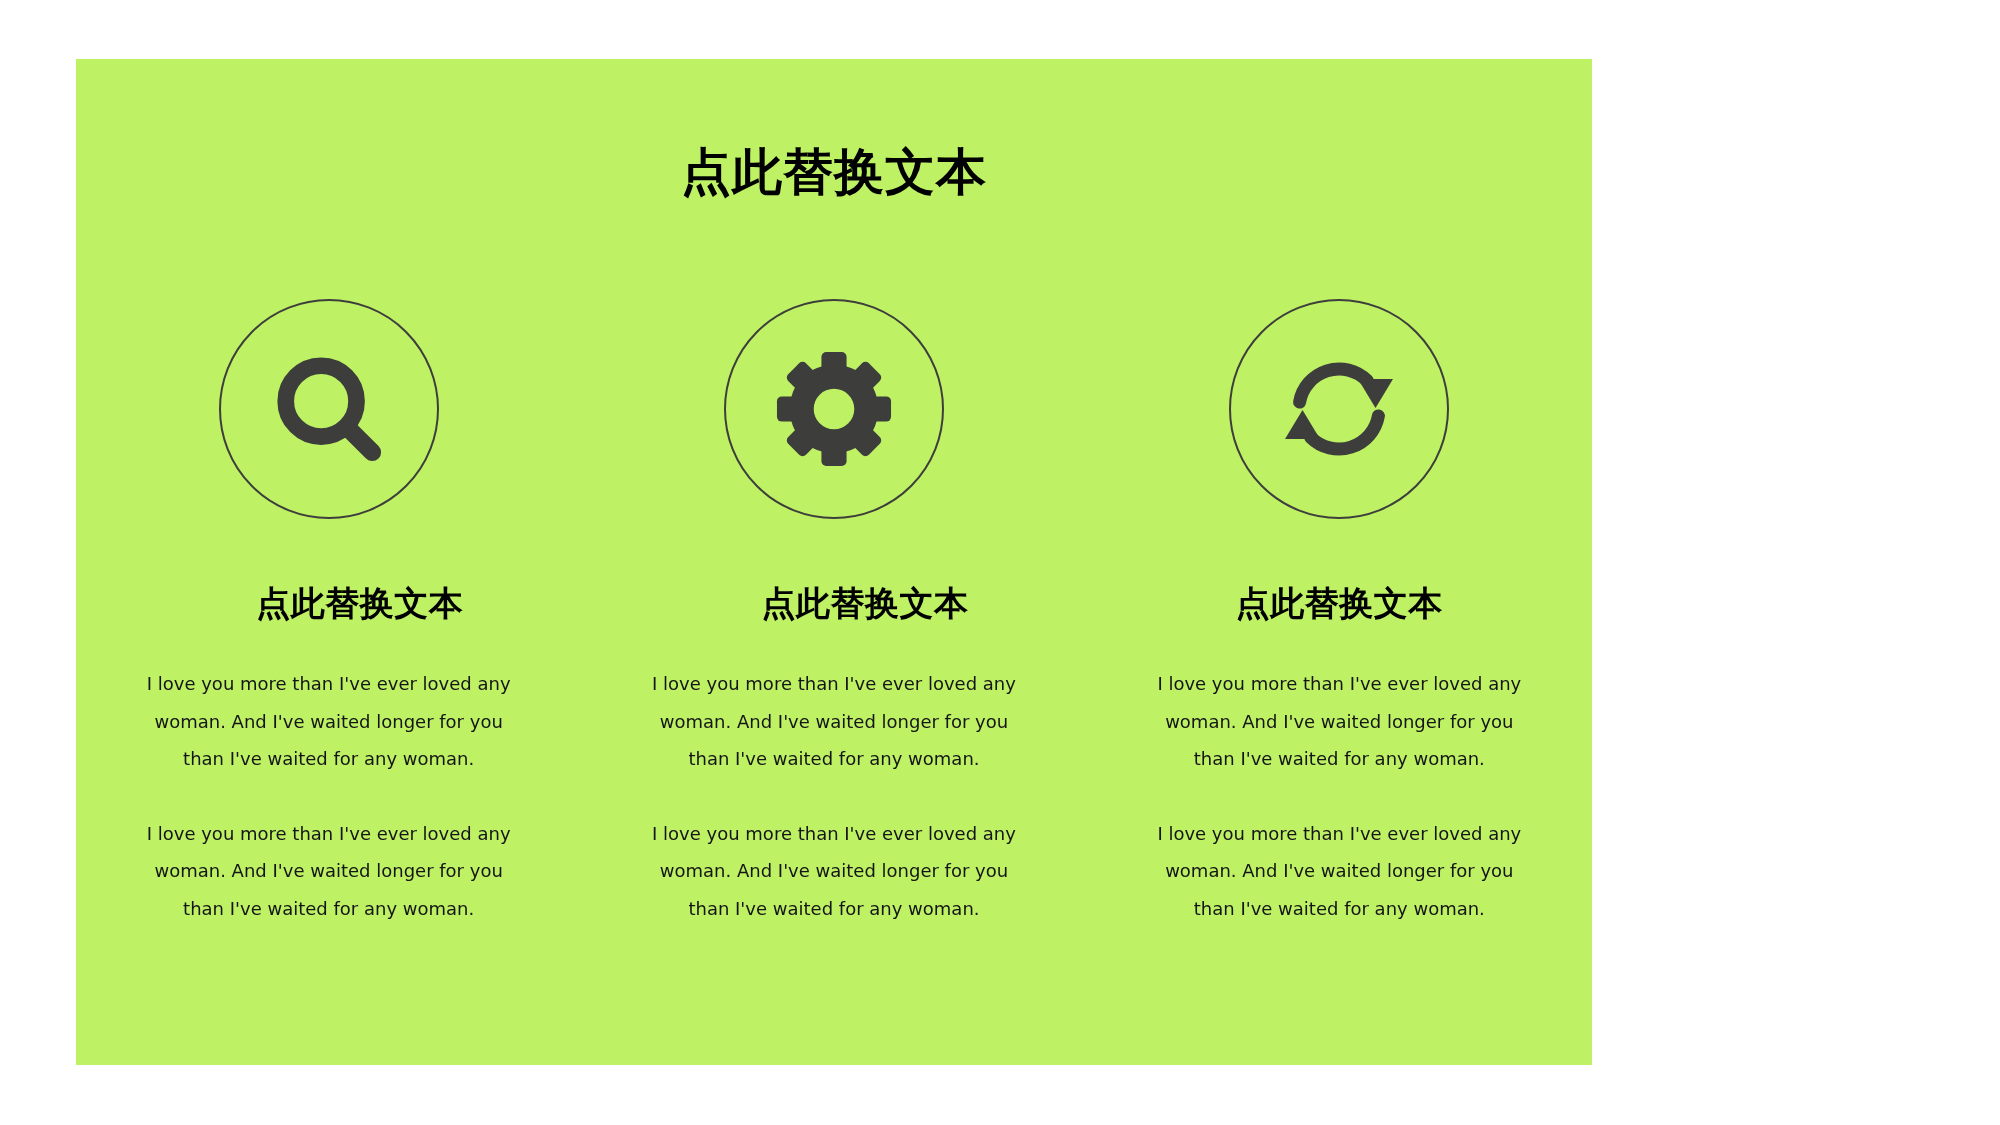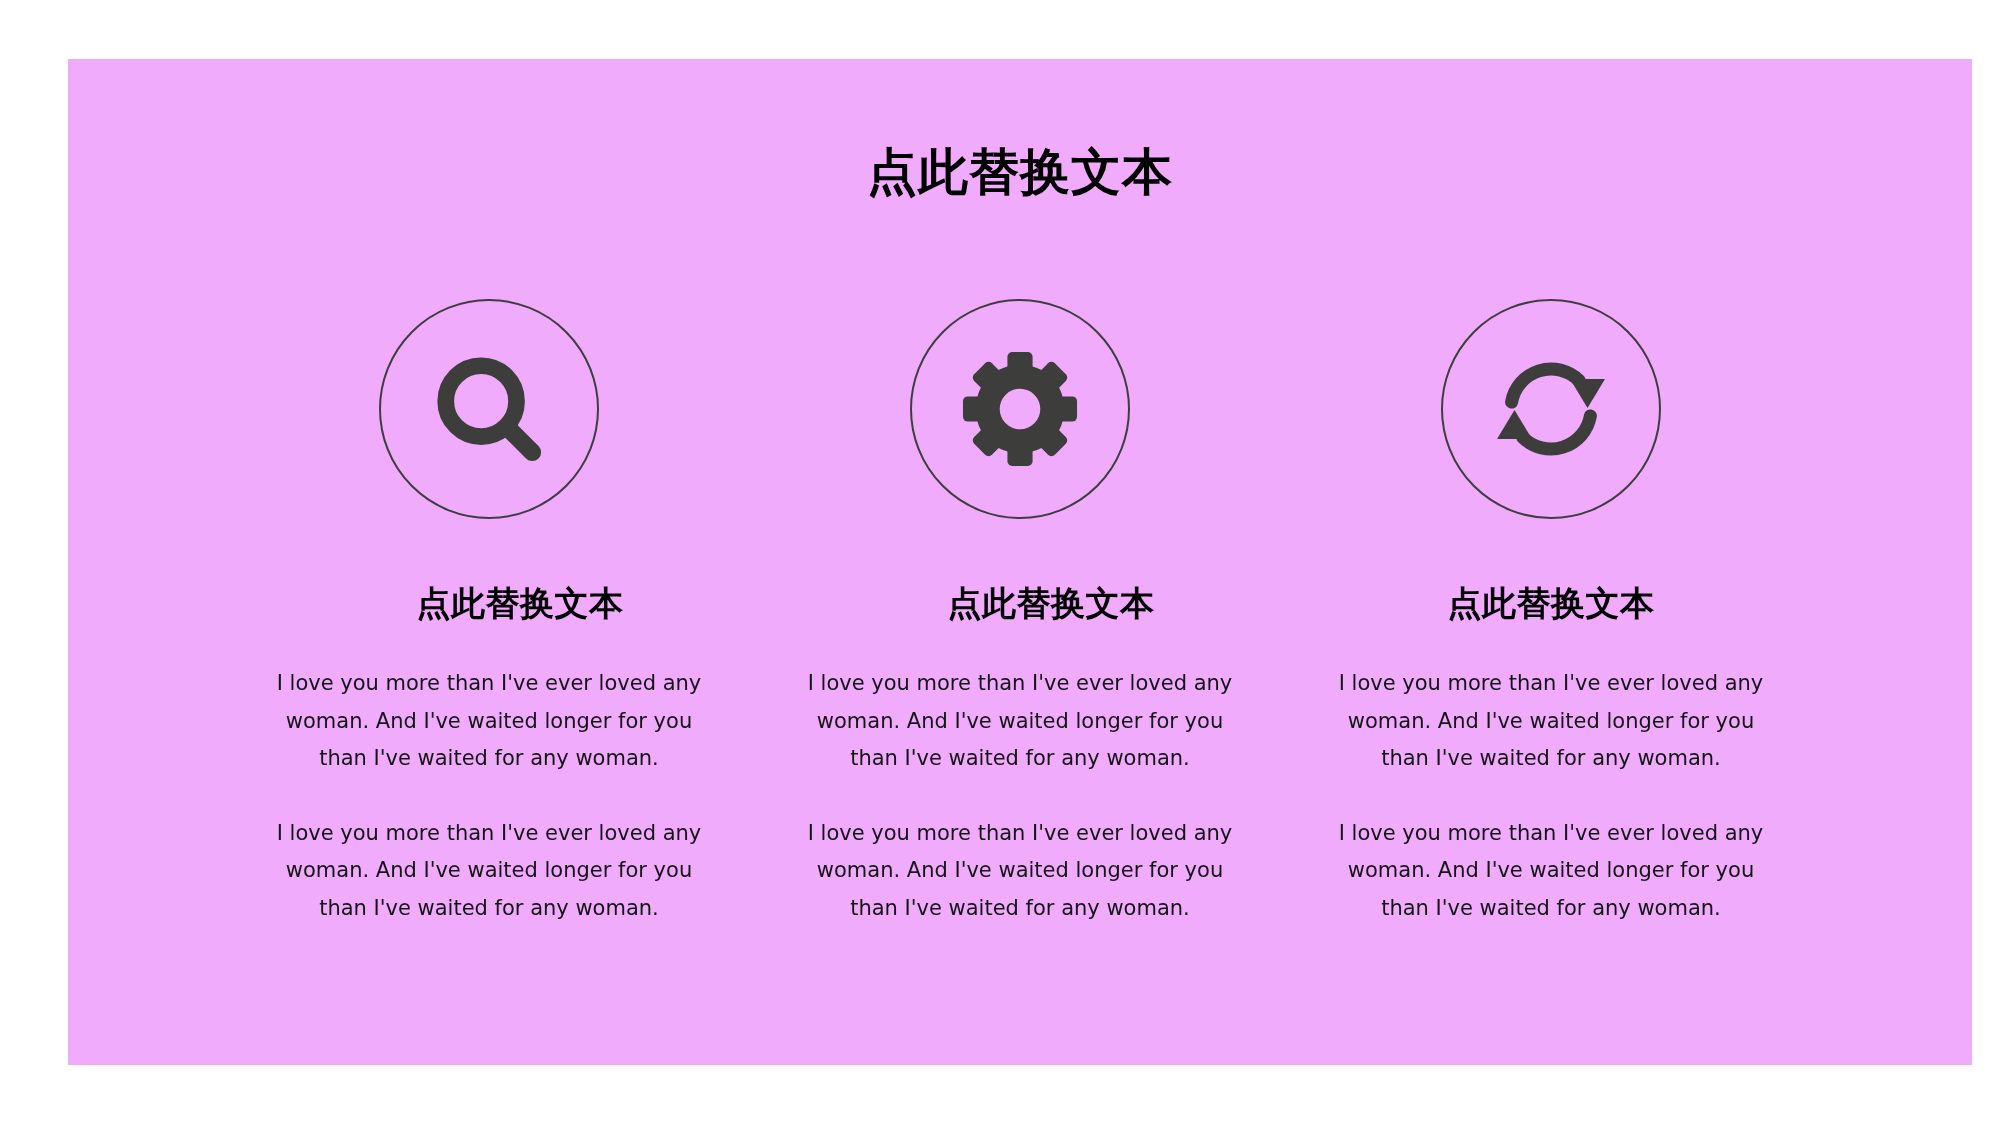--- a/index.html
+++ b/index.html
@@ -10,25 +10,25 @@
   }
   .canvas {
     position: relative;
     width: 2000px;
     height: 1125px;
     background: #ffffff;
     overflow: hidden;
   }
   .panel {
     position: absolute;
-    left: 68px;
+    left: 76px;
     top: 59px;
-    width: 1904px;
+    width: 1516px;
     height: 1006px;
-    background: #f0abfc;
+    background: #bef264;
   }
   .main-title {
     margin: 0;
     padding-top: 85px;
     font-size: 50px;
     line-height: 56px;
     font-weight: bold;
     color: #000000;
     text-align: center;
     letter-spacing: 1px;
@@ -64,21 +64,21 @@
     line-height: 40px;
     font-weight: bold;
     color: #000000;
     letter-spacing: 0.5px;
     text-align: center;
   }
   
   .col-1 .col-heading, .col-2 .col-heading { transform: translateX(31px); }
   .para {
     margin: 42px 0 0 0;
-    font-size: 21px;
+    font-size: 18px;
     line-height: 37.5px;
     color: #151515;
     text-align: center;
     white-space: pre-line;
   }
   .para + .para { margin-top: 37px; }
 </style>
 </head>
 <body>
 

